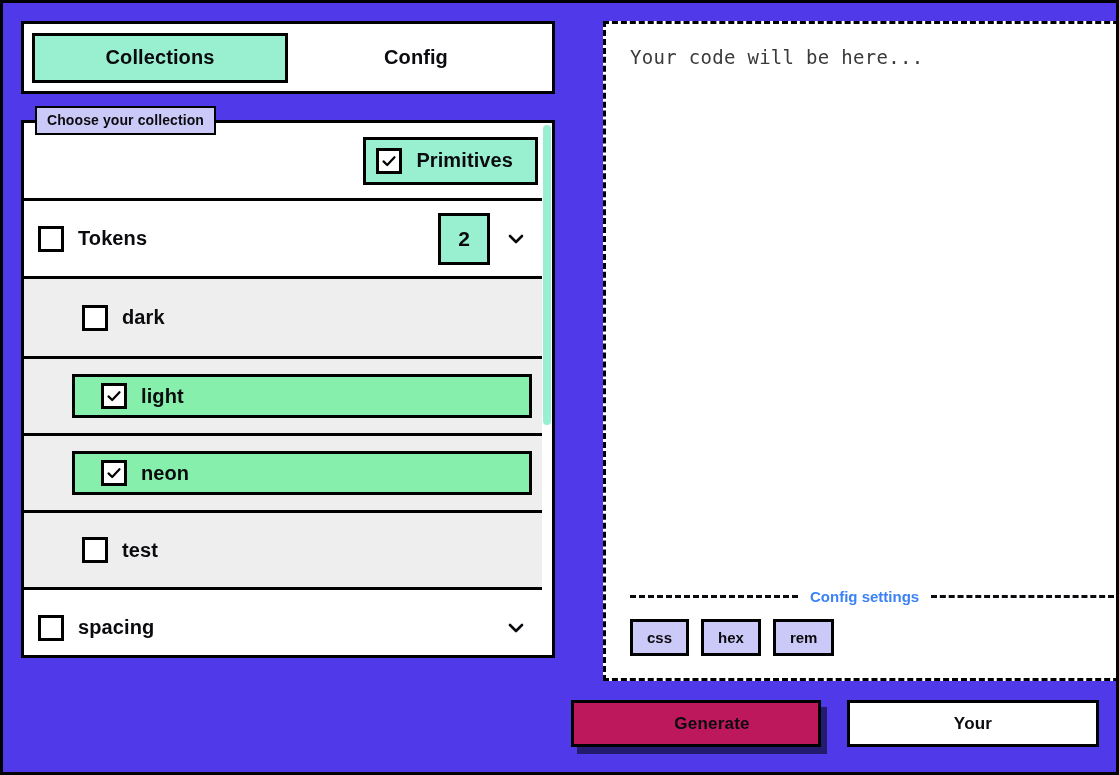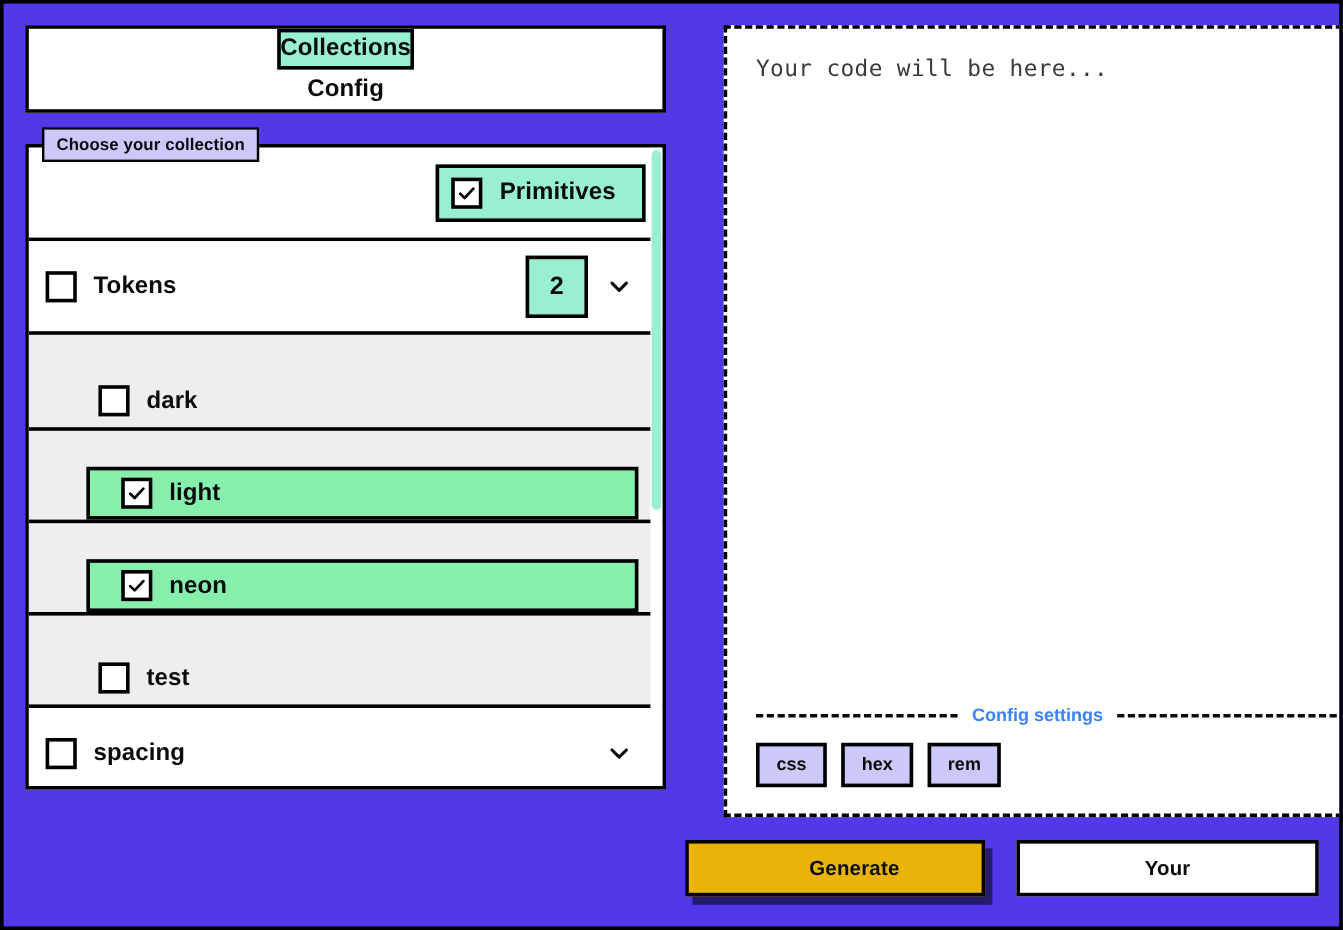--- a/index.html
+++ b/index.html
@@ -42,21 +42,20 @@
   }
 
   
   .tabbar {
     height: 73px;
     background: #ffffff;
     border: 3px solid #000000;
     display: flex;
     align-items: center;
     padding: 0 8px;
-    flex-direction: column;
   }
   .tab {
     flex: 1 1 0;
     height: 50px;
     display: flex;
     align-items: center;
     justify-content: center;
     font-size: 20px;
     font-weight: 700;
     color: #0b0b0f;
@@ -201,21 +200,21 @@
   }
 
   
   .sublist {
     background: #eeeeee;
     border-bottom: 3px solid #000000;
     padding: 0;
   }
   .subrow {
     display: flex;
-    align-items: flex-end;
+    align-items: center;
     height: 77px;
     padding: 0 12px 0 48px;
     position: relative;
   }
   .subrow + .subrow { border-top: 3px solid #000000; }
   .subrow-inner {
     display: flex;
     align-items: center;
     gap: 14px;
     cursor: pointer;
@@ -303,21 +302,21 @@
     font-weight: 700;
     color: #0b0b0f;
     display: flex;
     align-items: center;
     justify-content: center;
     cursor: pointer;
     letter-spacing: 0.2px;
   }
   .btn-generate {
     flex: 0 0 250px;
-    background: #eab308;
+    background: #be185d;
     box-shadow: 6px 7px 0 0 #221b6e;
     padding-left: 32px;
   }
   .btn-copy {
     flex: 0 0 252px;
     background: #ffffff;
   }
 </style>
 </head>
 <body>

